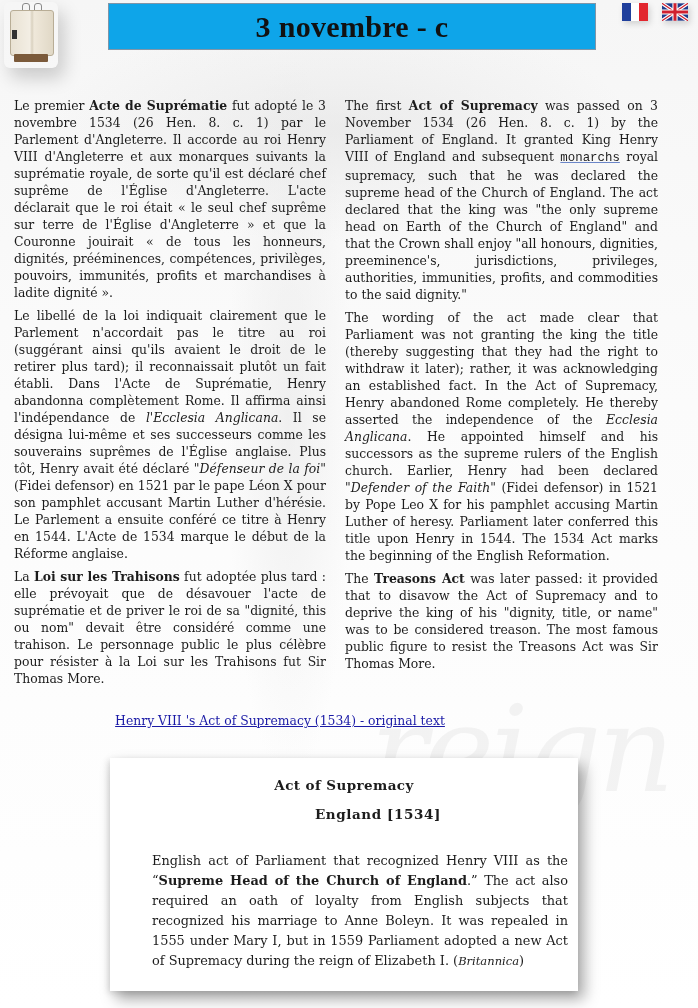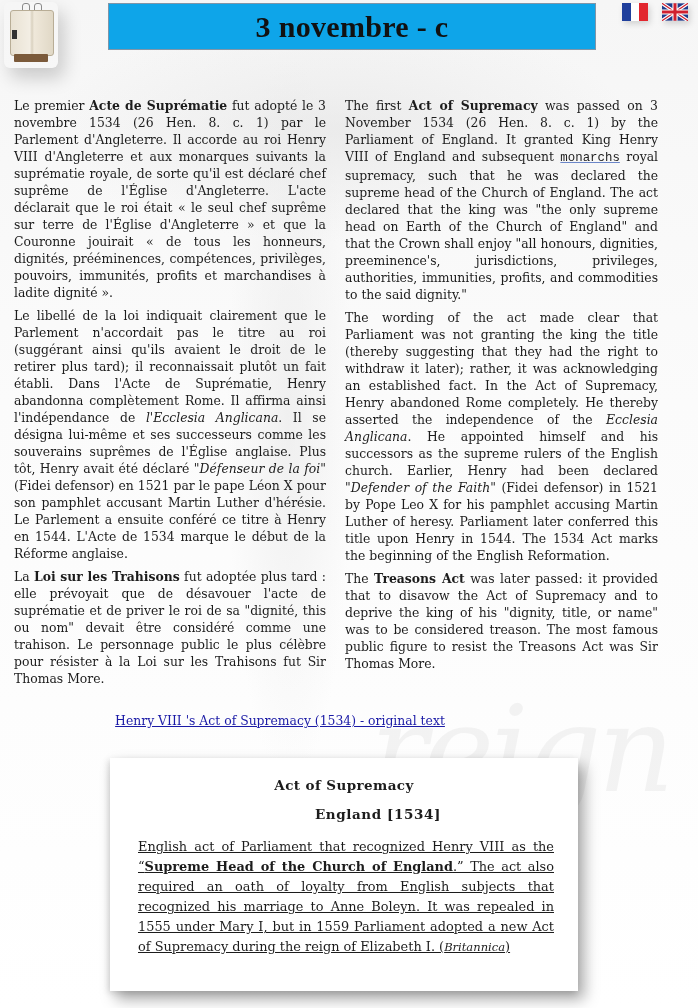--- a/index.html
+++ b/index.html
@@ -86,21 +86,21 @@
   .card .c-title {
     position:absolute; left:0; top:19px; width:100%; text-align:center;
     font-weight:bold; font-size:13.5px; letter-spacing:0.4px;
   }
   .card .c-sub {
     position:absolute; left:0; top:48px; width:100%; text-align:center;
     font-weight:bold; font-size:13.5px; letter-spacing:0.6px;padding-left:34px;
   }
   .card .c-body {
     position:absolute; left:26px; top:77px; width:416px;
-    font-size:12.9px; line-height:20px; text-align:justify; margin:2px;text-decoration:underline;
+    font-size:12.9px; line-height:20px; text-align:justify; margin:16px;
   }
   .card .c-body i { font-size:11.5px; }
 </style>
 </head>
 <body>
 
 <div class="bg-wash"></div>
 <div class="watermark">reign</div>
 
 <div class="logo">

